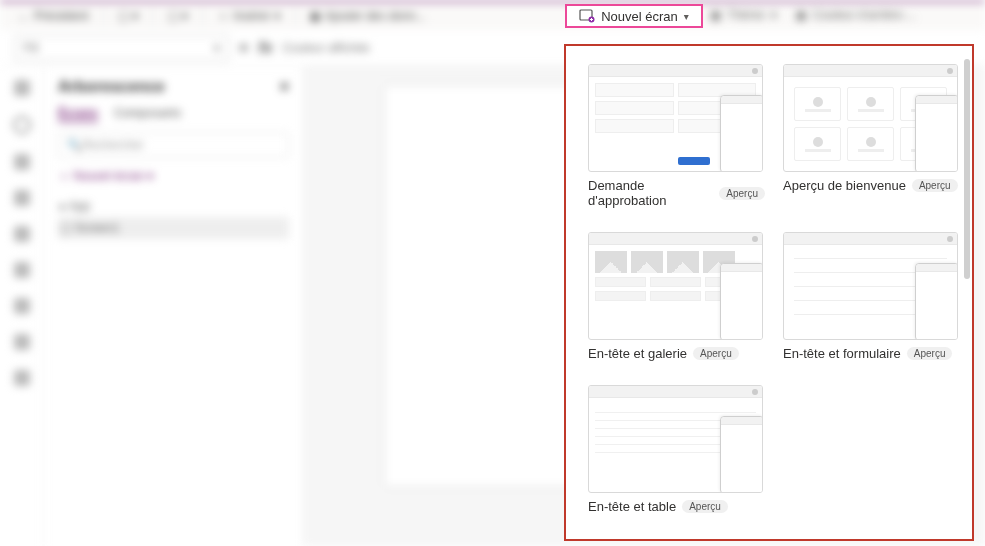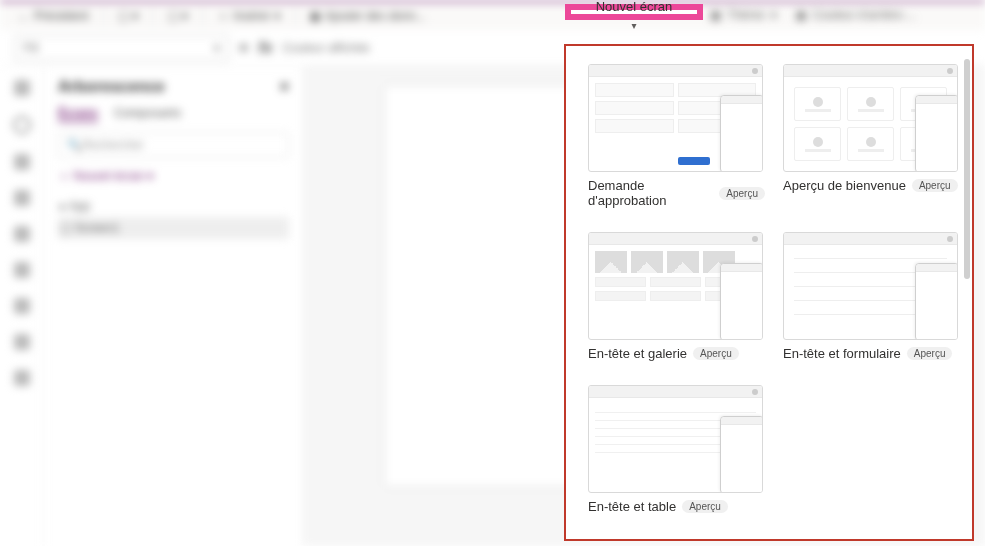--- a/index.html
+++ b/index.html
@@ -46,24 +46,24 @@
   .tree-item { font-size:12px; padding:4px 2px; color:#666; }
   .tree-item.sel { background:#eee; }
 
   .canvas-area { flex:1; background:#f6f6f6; display:flex; align-items:flex-start; justify-content:center; padding-top:20px;}
   .canvas { width:520px; height:400px; background:#fff; box-shadow:0 0 4px rgba(0,0,0,.15); }
 
   
   .focus-layer { position:absolute; inset:0; }
 
   .highlight-btn {
-    position:absolute; left:565px; top:4px; width:138px; height:16px;
-    border:6px solid #ec4899; background:#fff;
+    position:absolute; left:565px; top:4px; width:138px; height:24px;
+    border:2px solid #ec4899; background:#fff;
     display:flex; align-items:center; justify-content:center; gap:6px;
-    font-size:13px; color:#323130; cursor:pointer;flex-direction:column;
+    font-size:13px; color:#323130; cursor:pointer;
   }
   .highlight-btn svg { width:16px; height:16px; }
   .chev { font-size:10px; color:#605e5c; }
 
   .dropdown-panel {
     position:absolute; left:564px; top:44px; width:410px; height:497px;
     border:2px solid #c0392b; background:#fff;
     padding: 18px 12px 0 22px;
     overflow:hidden;
   }

